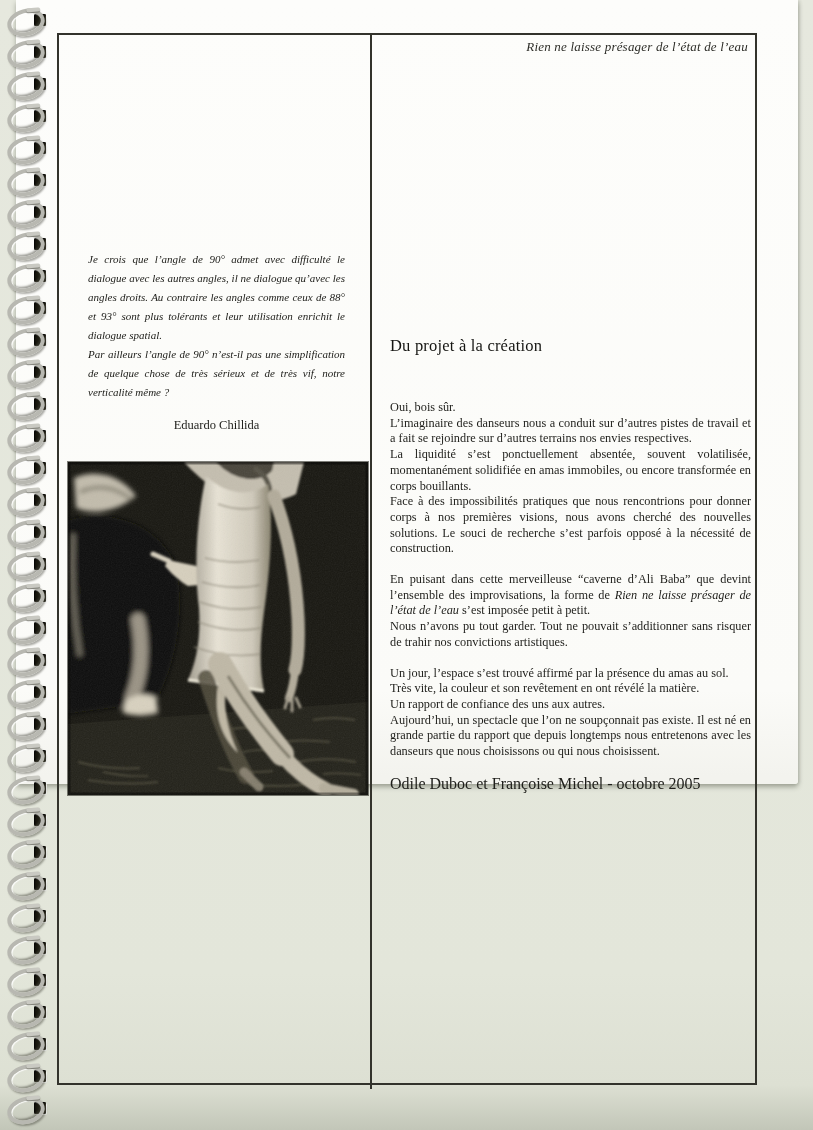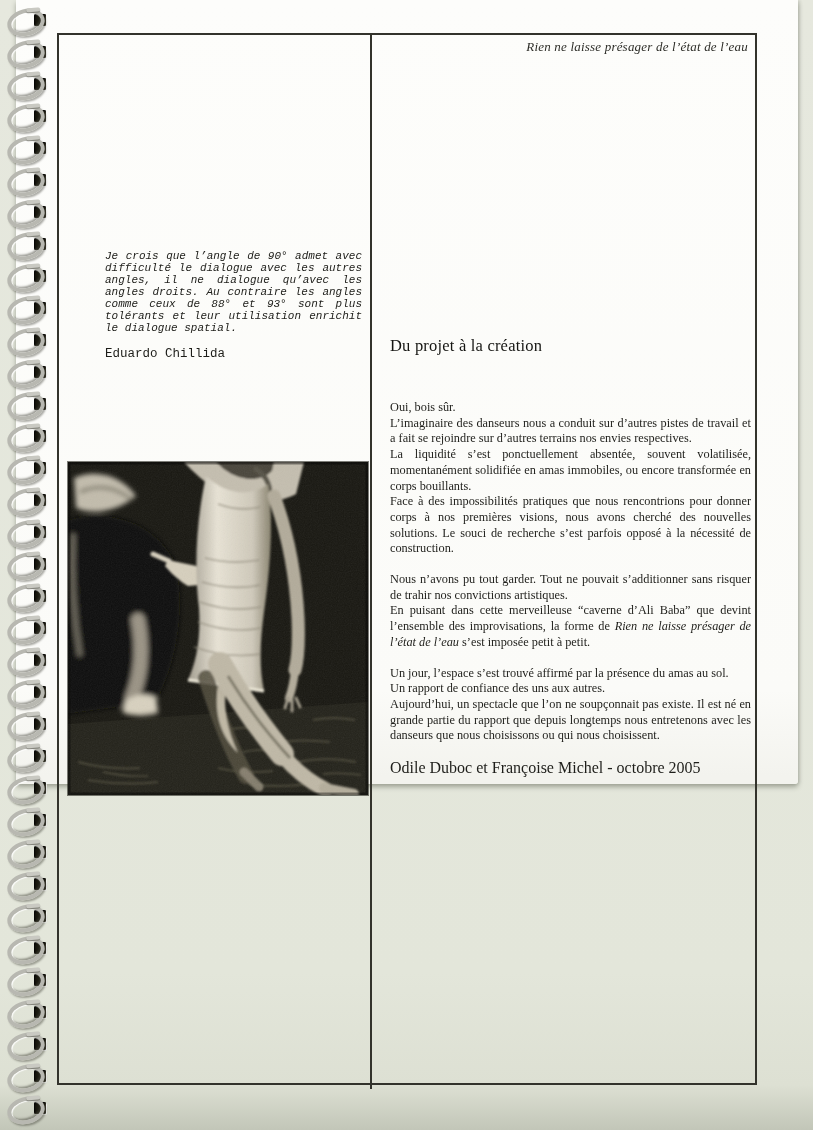--- a/index.html
+++ b/index.html
@@ -24,26 +24,26 @@
   .divider{
     position:absolute;left:354px;top:33px;width:2px;height:1056px;background:#33332c;
   }
   
   .header{
     position:absolute;left:362px;top:39px;width:370px;
     text-align:right;font-style:italic;font-size:13px;color:#2c2c27;letter-spacing:.2px;
   }
   
   .quote{
-    position:absolute;left:89px;top:250px;width:257px;
-    font-style:italic;font-size:11px;line-height:12px;color:#21211d;font-family:Liberation Mono, monospace;
+    position:absolute;left:72px;top:250px;width:257px;
+    font-style:italic;font-size:11px;line-height:19px;color:#21211d;
   }
   .q-line{text-align:justify;}
   .quote-attribution{
-    margin-top:14px;font-style:normal;font-size:12.5px;color:#1d1d19;
+    margin-top:14px;font-style:normal;font-size:12.5px;color:#1d1d19;text-align:center;
   }
   
   .photo{
     position:absolute;left:52px;top:462px;width:300px;height:333px;margin:0;
     box-shadow:0 0 0 1px rgba(20,20,12,.55);
     line-height:0;
   }
   
   .right-col{position:absolute;left:374px;top:336px;width:361px;color:#1e1e1a;}
   .right-col h1{
@@ -77,20 +77,21 @@
 
 <div class="paper">
   <div class="frame"></div>
   <div class="divider"></div>
 
   <div class="header">Rien ne laisse présager de l’état de l’eau</div>
 
   <div class="quote">
     <div id="quote-text">
         <div class="q-line">Je crois que l’angle de 90° admet avec difficulté le dialogue avec les autres angles, il ne dialogue qu’avec les angles droits. Au contraire les angles comme ceux de 88° et 93° sont plus tolérants et leur utilisation enrichit le dialogue spatial.</div>
+        <div class="q-line">Par ailleurs l’angle de 90° n’est-il pas une simplification de quelque chose de très sérieux et de très vif, notre verticalité même ?</div>
       </div>
     <div class="quote-attribution">Eduardo Chillida</div>
   </div>
 
   <figure class="photo" aria-label="Photographie noir et blanc : danseuse en robe claire, pieds nus, sur un sol sombre">
     <svg viewBox="0 0 300 333" width="300" height="333">
       <defs>
         <filter id="blurBig" x="-20%" y="-20%" width="140%" height="140%">
             <feGaussianBlur stdDeviation="2.4"></feGaussianBlur>
           </filter>
@@ -179,25 +180,26 @@
   <section class="right-col">
     <h1>Du projet à la création</h1>
     <div class="article-body" id="article-body">
         <div class="block">
           <div class="sentence">Oui, bois sûr.</div>
           <div class="sentence">L’imaginaire des danseurs nous a conduit sur d’autres pistes de travail et a fait se rejoindre sur d’autres terrains nos envies respectives.</div>
           <div class="sentence">La liquidité s’est ponctuellement absentée, souvent volatilisée, momentanément solidifiée en amas immobiles, ou encore transformée en corps bouillants.</div>
           <div class="sentence">Face à des impossibilités pratiques que nous rencontrions pour donner corps à nos premières visions, nous avons cherché des nouvelles solutions. Le souci de recherche s’est parfois opposé à la nécessité de construction.</div>
         </div>
         <div class="block">
+          <div class="sentence"><span>En puisant dans cette merveilleuse “caverne d’Ali Baba” que devint l’ensemble des improvisations, la forme de </span><span class="it">Rien ne laisse présager de l’état de l’eau</span><span>  s’est imposée petit à petit.</span></div>
           <div class="sentence">Nous n’avons pu tout garder. Tout ne pouvait s’additionner sans risquer de trahir nos convictions artistiques.</div>
-          <div class="sentence"><span>En puisant dans cette merveilleuse “caverne d’Ali Baba” que devint l’ensemble des improvisations, la forme de </span><span class="it">Rien ne laisse présager de l’état de l’eau</span><span>  s’est imposée petit à petit.</span></div>
         </div>
         <div class="block">
           <div class="sentence">Un jour, l’espace s’est trouvé affirmé par la présence du amas au sol.</div>
+          <div class="sentence">Très vite, la couleur et son revêtement en ont révélé la matière.</div>
           <div class="sentence">Un rapport de confiance des uns aux autres.</div>
           <div class="sentence">Aujourd’hui, un spectacle que l’on ne soupçonnait pas existe. Il est né en grande partie du rapport que depuis longtemps nous entretenons avec les danseurs que nous choisissons ou qui nous choisissent.</div>
         </div>
       </div>
     <div class="signature">Odile Duboc et Françoise Michel - octobre 2005</div>
   </section>
 </div>
 
 <div class="binding" id="binding">
     <div class="loop" style="top: 8px;">

